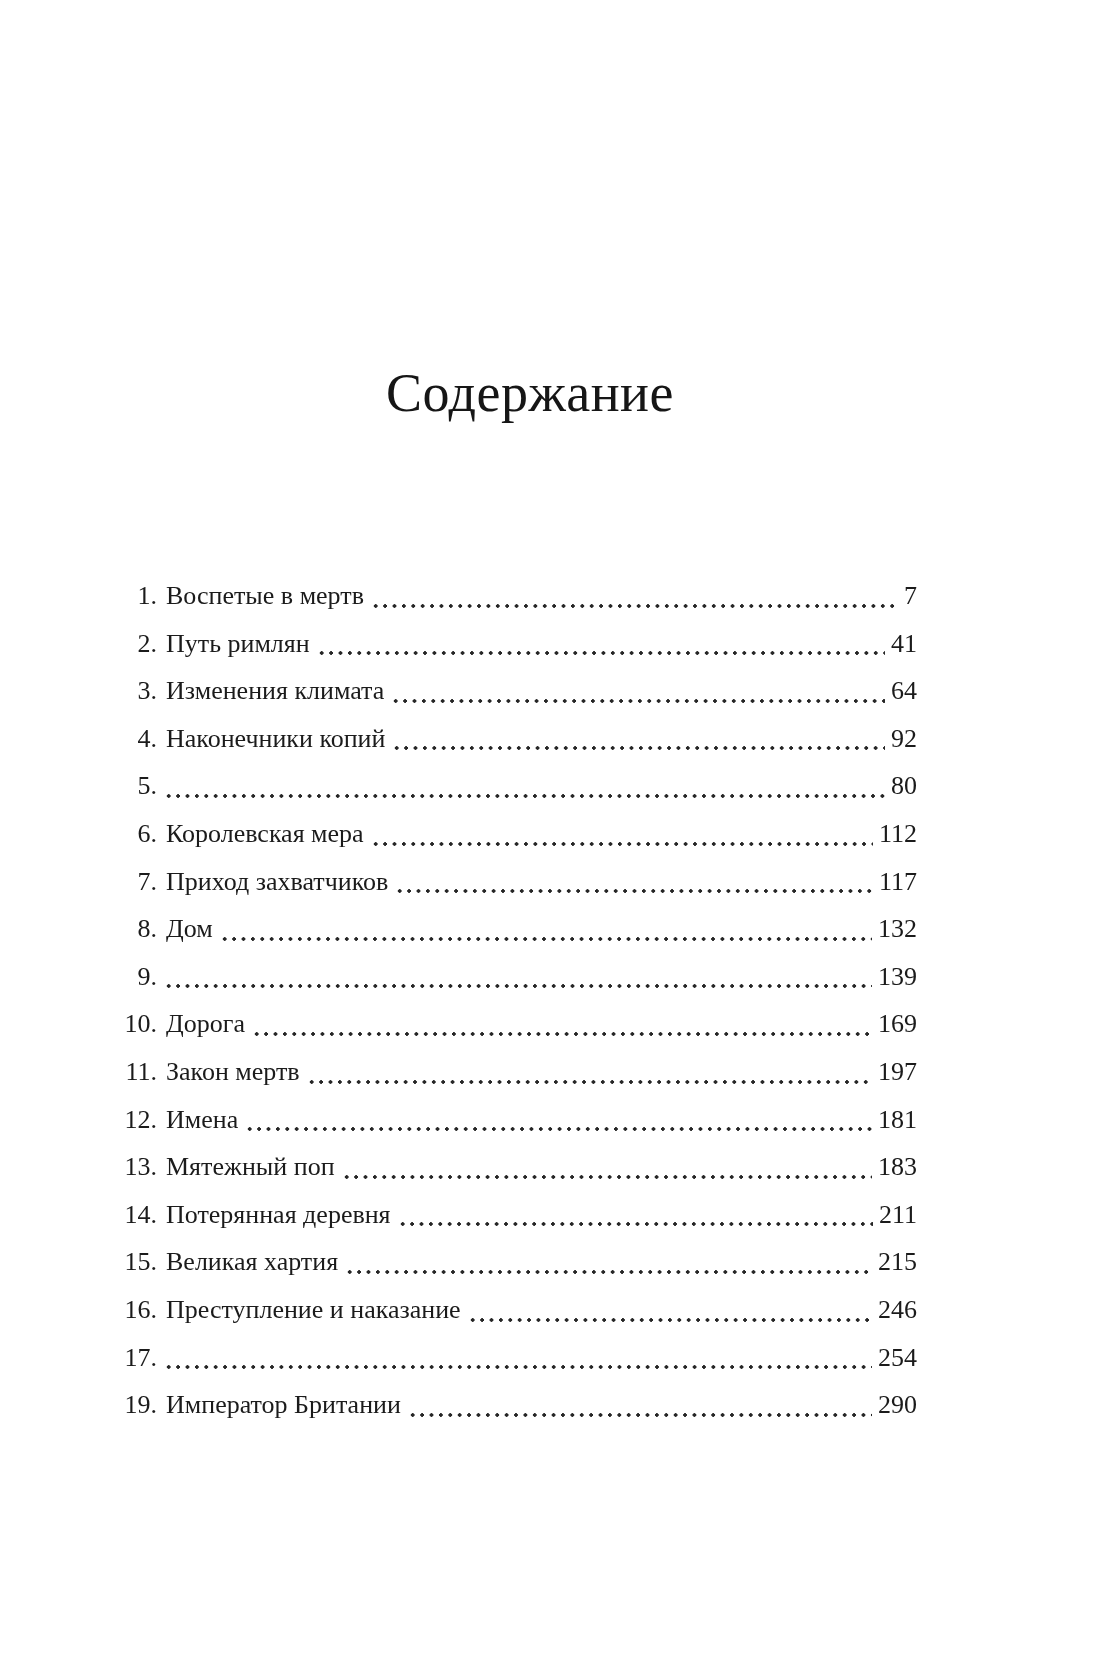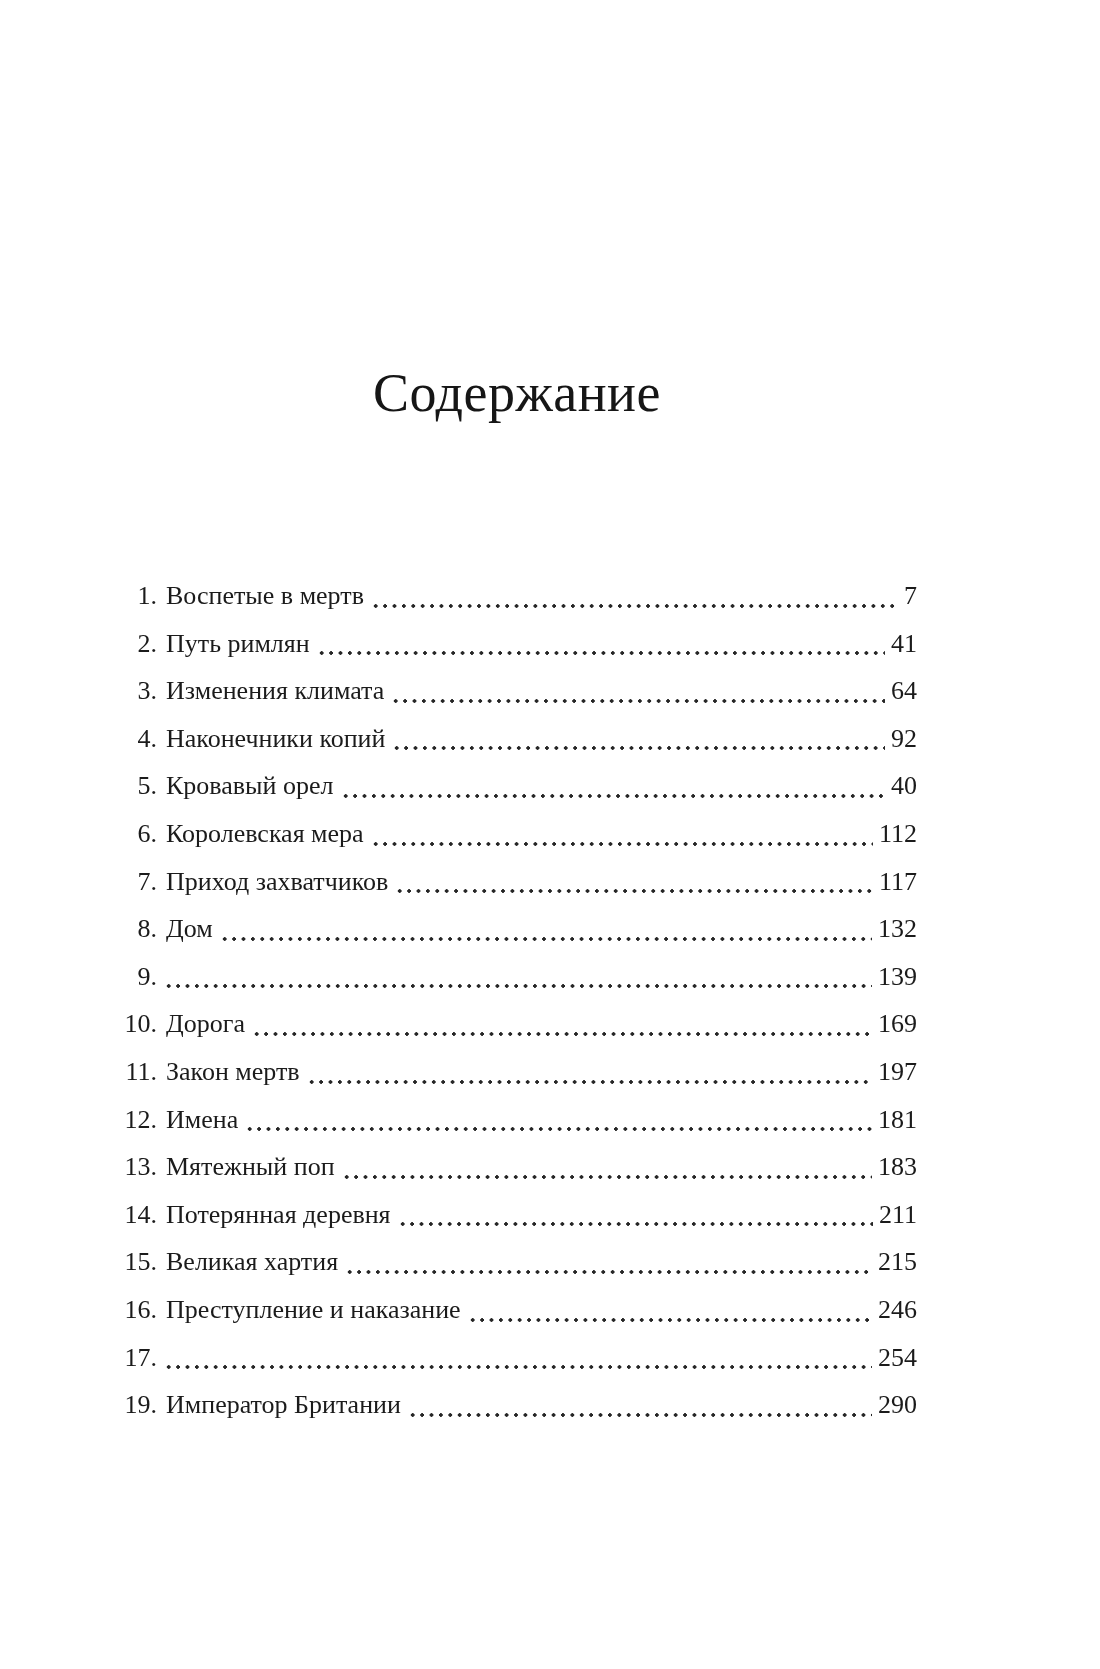--- a/index.html
+++ b/index.html
@@ -13,21 +13,21 @@
     width: 1100px;
     height: 1669px;
     background: #ffffff;
     color: #1b1b1b;
     font-family: "Liberation Serif", "DejaVu Serif", serif;
     overflow: hidden;
   }
   .page-title {
     position: absolute;
     top: 364px;
-    left: 114px;
+    left: 127px;
     width: 806px;
     margin: 0;
     text-align: center;
     font-size: 54px;
     font-weight: 400;
     line-height: 1.1;
     color: #161616;
     letter-spacing: 0.5px;
   }
   .toc {
@@ -98,23 +98,22 @@
 
   <div class="toc-row">
     <span class="entry-number">4.</span>
     <span class="entry-label">Наконечники копий</span>
     <span class="leader"></span>
     <span class="entry-page">92</span>
   </div>
 
   <div class="toc-row">
     <span class="entry-number">5.</span>
-    <span class="entry-label">Кровавый орел</span>
-    <span class="leader"></span>
-    <span class="entry-page">40</span>
+    <span class="leader"></span>
+    <span class="entry-page">80</span>
   </div>
 
   <div class="toc-row">
     <span class="entry-number">6.</span>
     <span class="entry-label">Королевская мера</span>
     <span class="leader"></span>
     <span class="entry-page">112</span>
   </div>
 
   <div class="toc-row">

